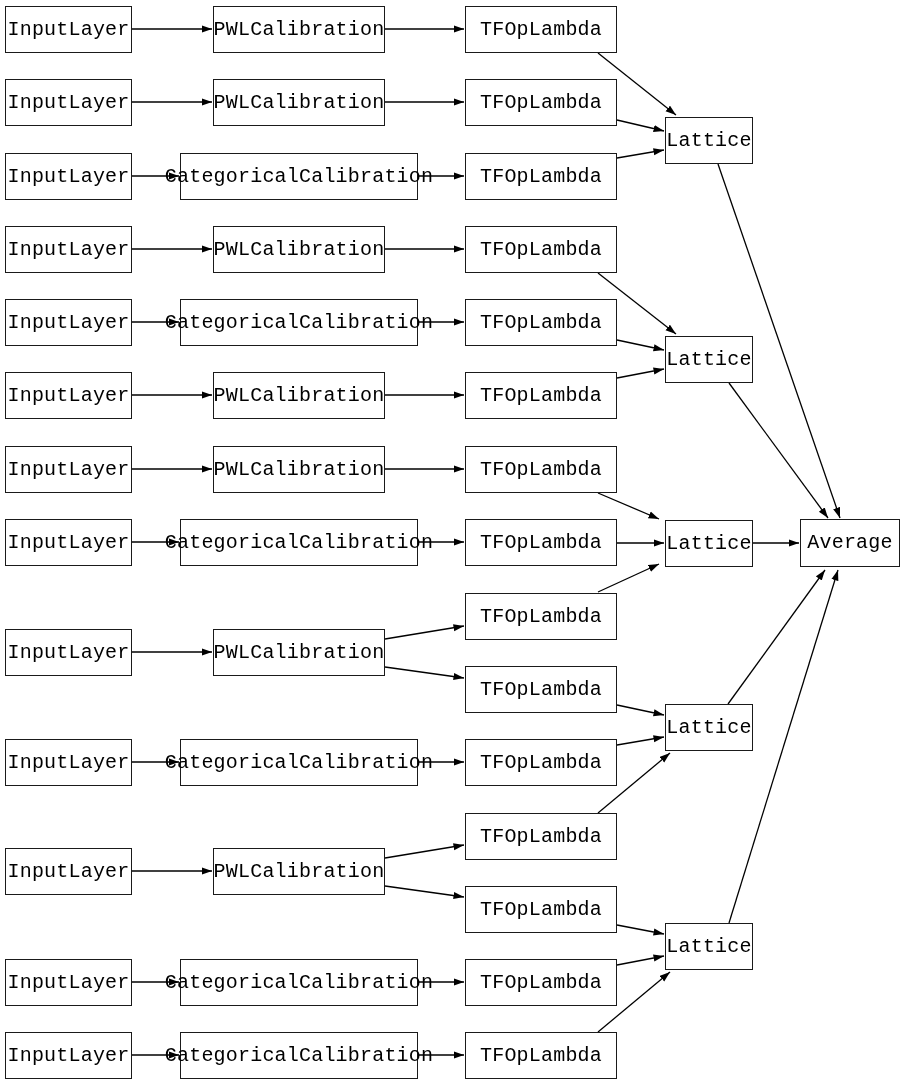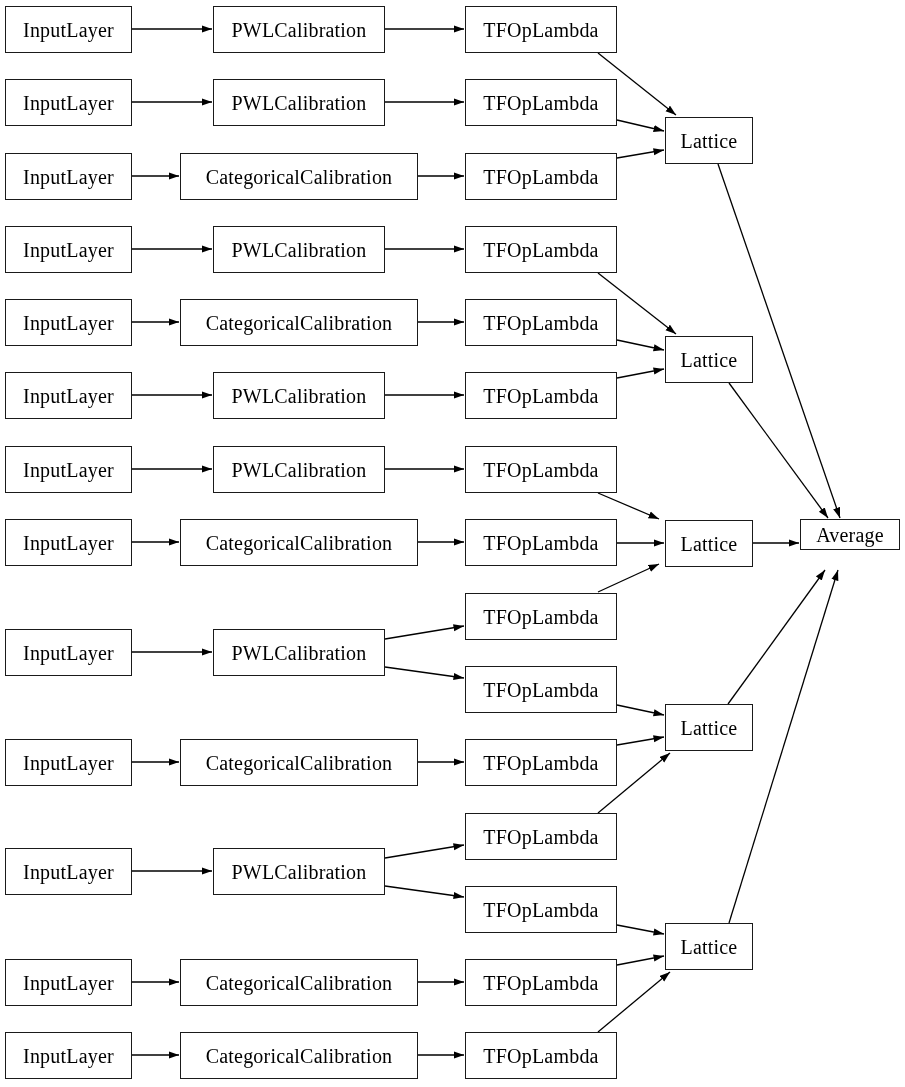--- a/index.html
+++ b/index.html
@@ -5,21 +5,21 @@
   html, body {
     margin: 0;
     padding: 0;
     background: #ffffff;
   }
   #diagram {
     position: relative;
     width: 905px;
     height: 1087px;
     background: #ffffff;
-    font-family: Liberation Serif, serif;
+    font-family: Liberation Mono, monospace;
     overflow: hidden;
   }
   #edge-layer {
     position: absolute;
     left: 0;
     top: 0;
     width: 905px;
     height: 1087px;
   }
   #edge-layer line {
@@ -237,17 +237,17 @@
       </div>
       <div class="node" style="left: 665px; top: 520px; width: 88px; height: 47px;">
         <span>Lattice</span>
       </div>
       <div class="node" style="left: 665px; top: 704px; width: 88px; height: 47px;">
         <span>Lattice</span>
       </div>
       <div class="node" style="left: 665px; top: 923px; width: 88px; height: 47px;">
         <span>Lattice</span>
       </div>
-      <div class="node" style="left: 800px; top: 519px; width: 100px; height: 31px; align-items: center;">
+      <div class="node" style="left: 800px; top: 519px; width: 100px; height: 48px; align-items: center;">
         <span>Average</span>
       </div>
     </div>
 </div>
 
 </body></html>

